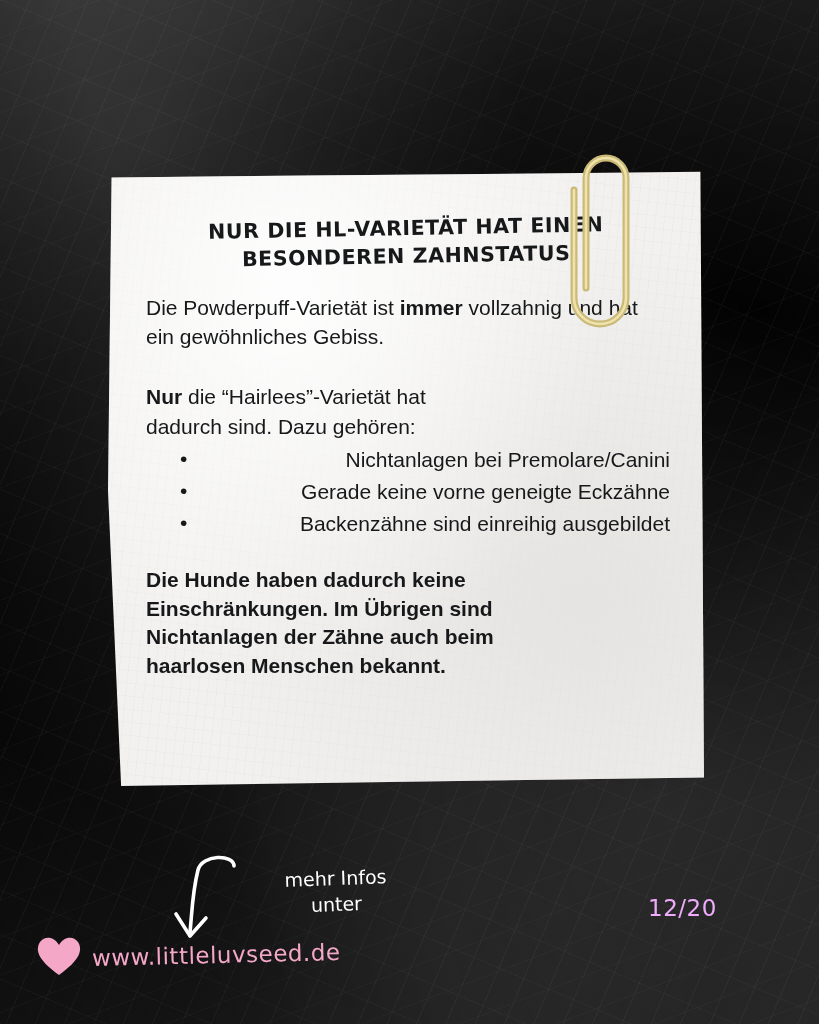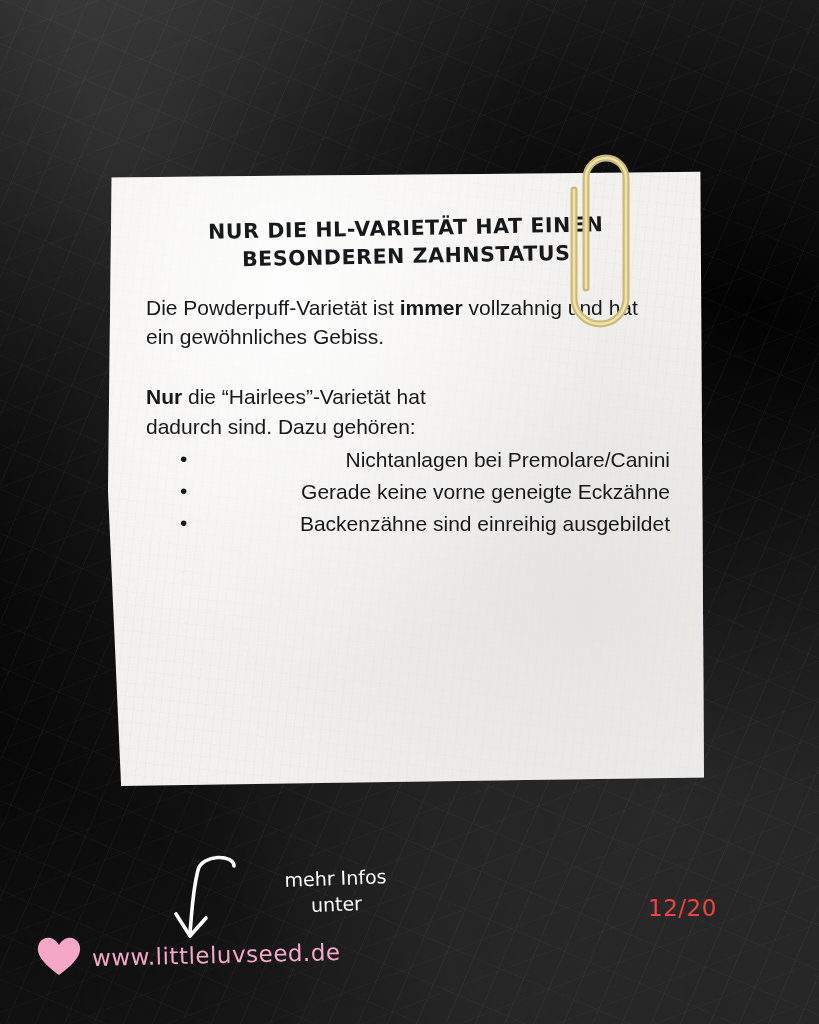--- a/index.html
+++ b/index.html
@@ -158,21 +158,21 @@
     color: #f4a7c7;
     font-family: "DejaVu Sans", sans-serif;
     font-size: 23px;
     letter-spacing: 0.5px;
     transform: rotate(-1.4deg);
   }
   #page-counter {
     position: absolute;
     left: 648px;
     top: 895px;
-    color: #ef4444;
+    color: #f0abfc;
     font-family: "DejaVu Sans", sans-serif;
     font-size: 23px;
     letter-spacing: 0.5px;
   }
 </style>
 </head>
 <body>
 
 <div id="background"></div>
 
@@ -194,20 +194,26 @@
       <span class="b">Nur</span><span> die “Hairlees”-Varietät hat</span>
     </p>
     <p class="para tight">dadurch sind. Dazu gehören:</p>
 
     <ul class="bullets">
       <li>Nichtanlagen bei Premolare/Canini</li>
       <li>Gerade keine vorne geneigte Eckzähne</li>
       <li>Backenzähne sind einreihig ausgebildet</li>
     </ul>
 
+    <div id="closing-block">
+      <div>Die Hunde haben dadurch keine</div>
+      <div>Einschränkungen. Im Übrigen sind</div>
+      <div>Nichtanlagen der Zähne auch beim</div>
+      <div>haarlosen Menschen bekannt.</div>
+    </div>
 
   </div>
 </div>
 
 <svg id="paperclip" viewBox="0 0 80 200">
   <path d="M30 150 L30 40 A20 20 0 0 1 70 40 L70 160 A26 26 0 0 1 18 160 L18 52" fill="none" stroke="#cbb978" stroke-width="7" stroke-linecap="round"></path>
   <path d="M30 150 L30 40 A20 20 0 0 1 70 40 L70 160 A26 26 0 0 1 18 160 L18 52" fill="none" stroke="#efe3ac" stroke-width="2.6" stroke-linecap="round"></path>
 </svg>
 
 <svg id="arrow-icon" viewBox="0 0 90 92">

